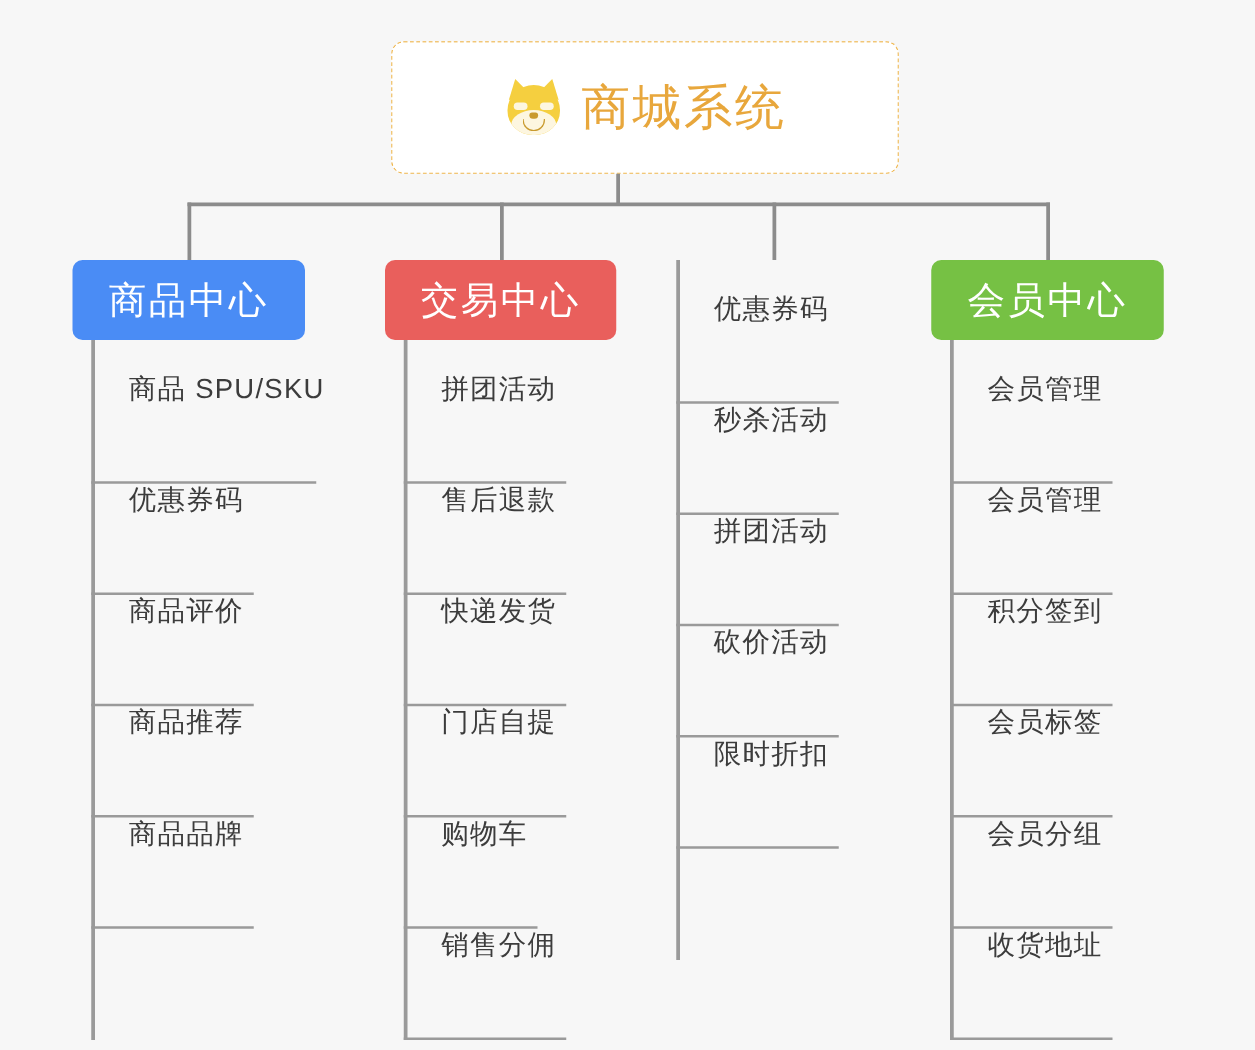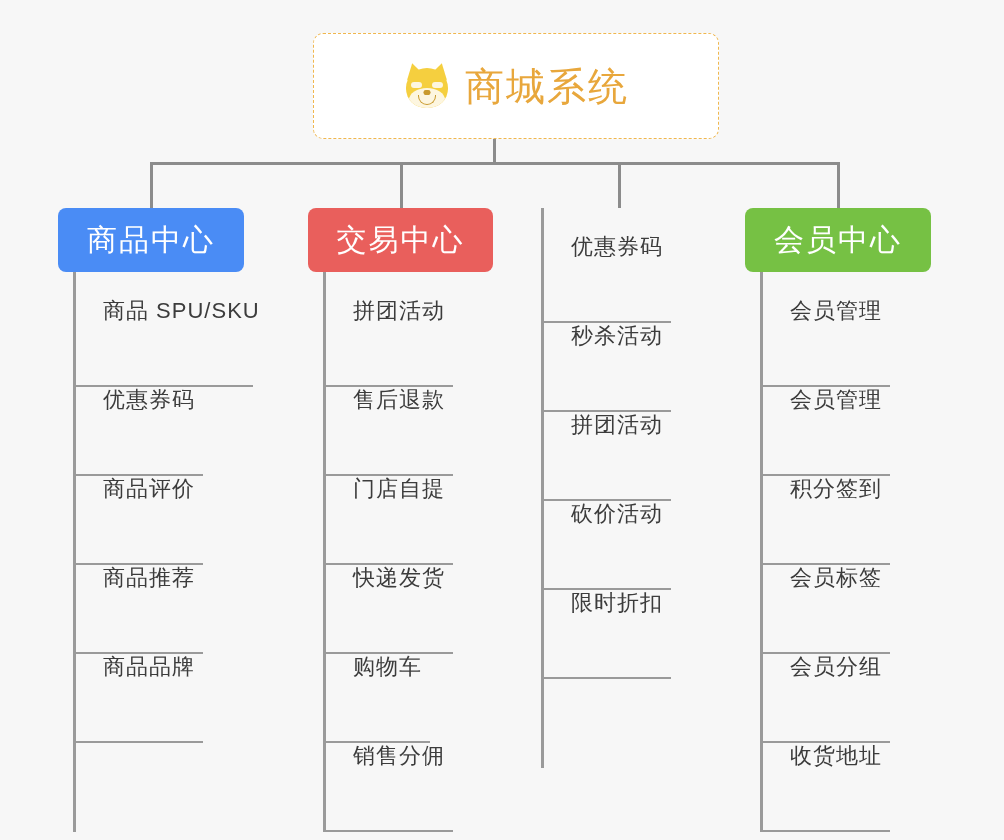--- a/index.html
+++ b/index.html
@@ -241,25 +241,25 @@
         <div class="spine" style="height: 560px;"></div>
         <div class="leaf-item">
           <span class="leaf-label">拼团活动</span>
           <div class="leaf-rule" style="width: 130px;"></div>
         </div>
         <div class="leaf-item">
           <span class="leaf-label">售后退款</span>
           <div class="leaf-rule" style="width: 130px;"></div>
         </div>
         <div class="leaf-item">
+          <span class="leaf-label">快递发货</span>
+          <div class="leaf-rule" style="width: 130px;"></div>
+        </div>
+        <div class="leaf-item">
           <span class="leaf-label">门店自提</span>
-          <div class="leaf-rule" style="width: 130px;"></div>
-        </div>
-        <div class="leaf-item">
-          <span class="leaf-label">快递发货</span>
           <div class="leaf-rule" style="width: 130px;"></div>
         </div>
         <div class="leaf-item">
           <span class="leaf-label">购物车</span>
           <div class="leaf-rule" style="width: 107px;"></div>
         </div>
         <div class="leaf-item">
           <span class="leaf-label">销售分佣</span>
           <div class="leaf-rule" style="width: 130px;"></div>
         </div>

